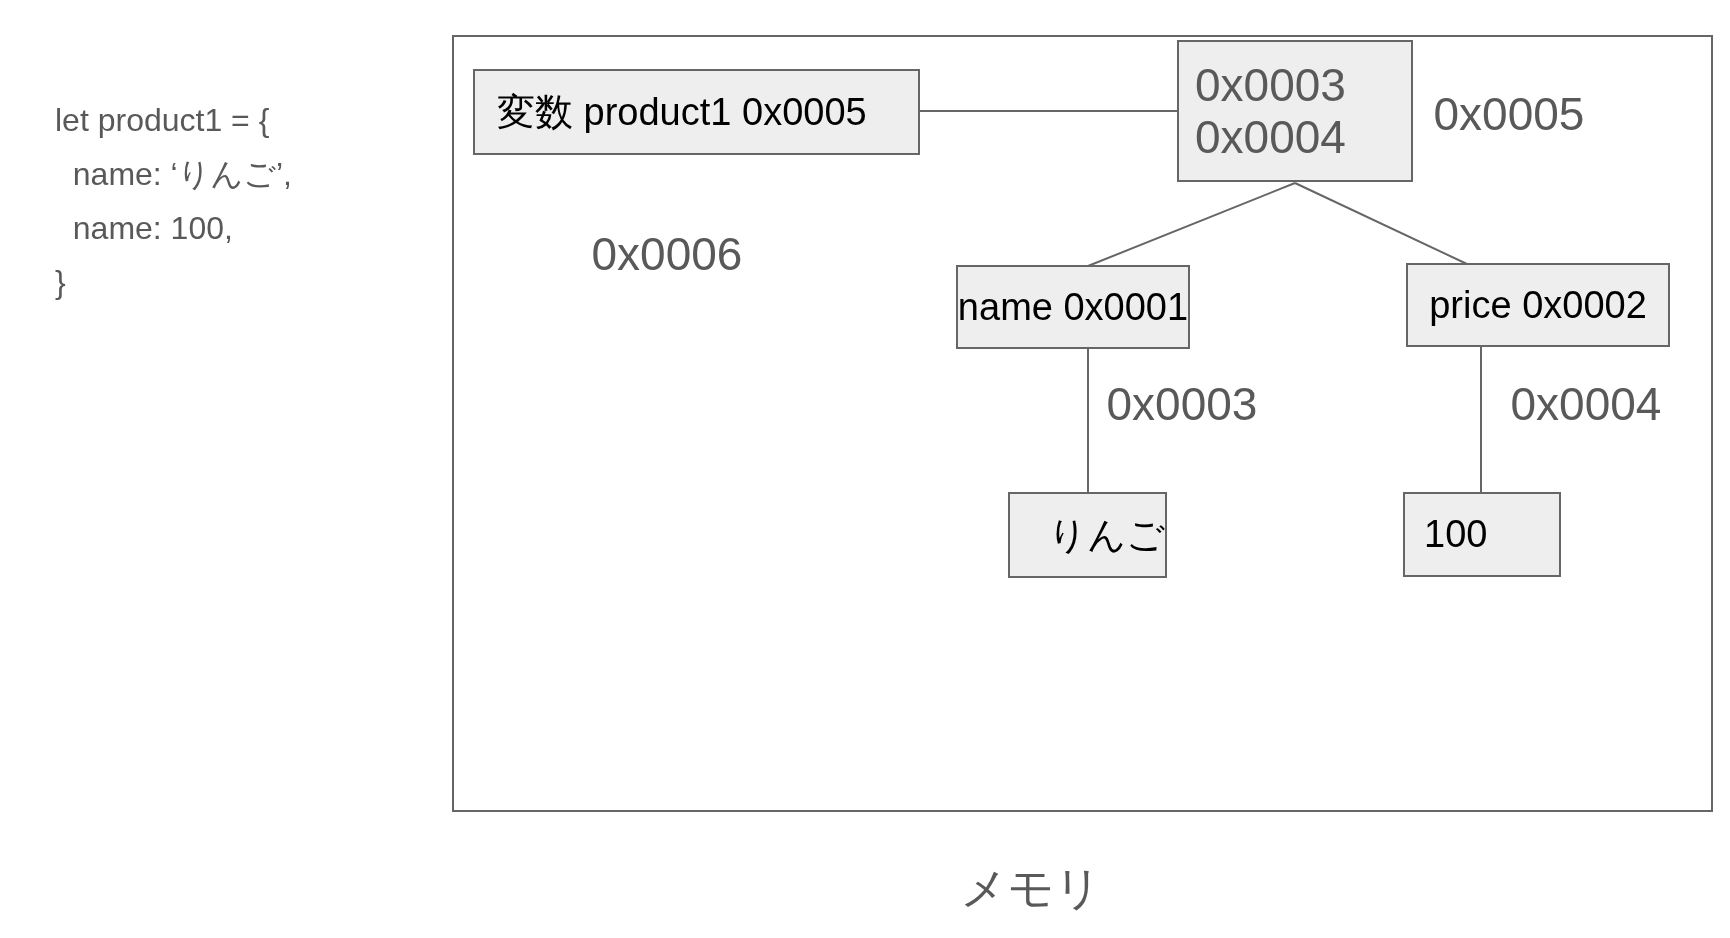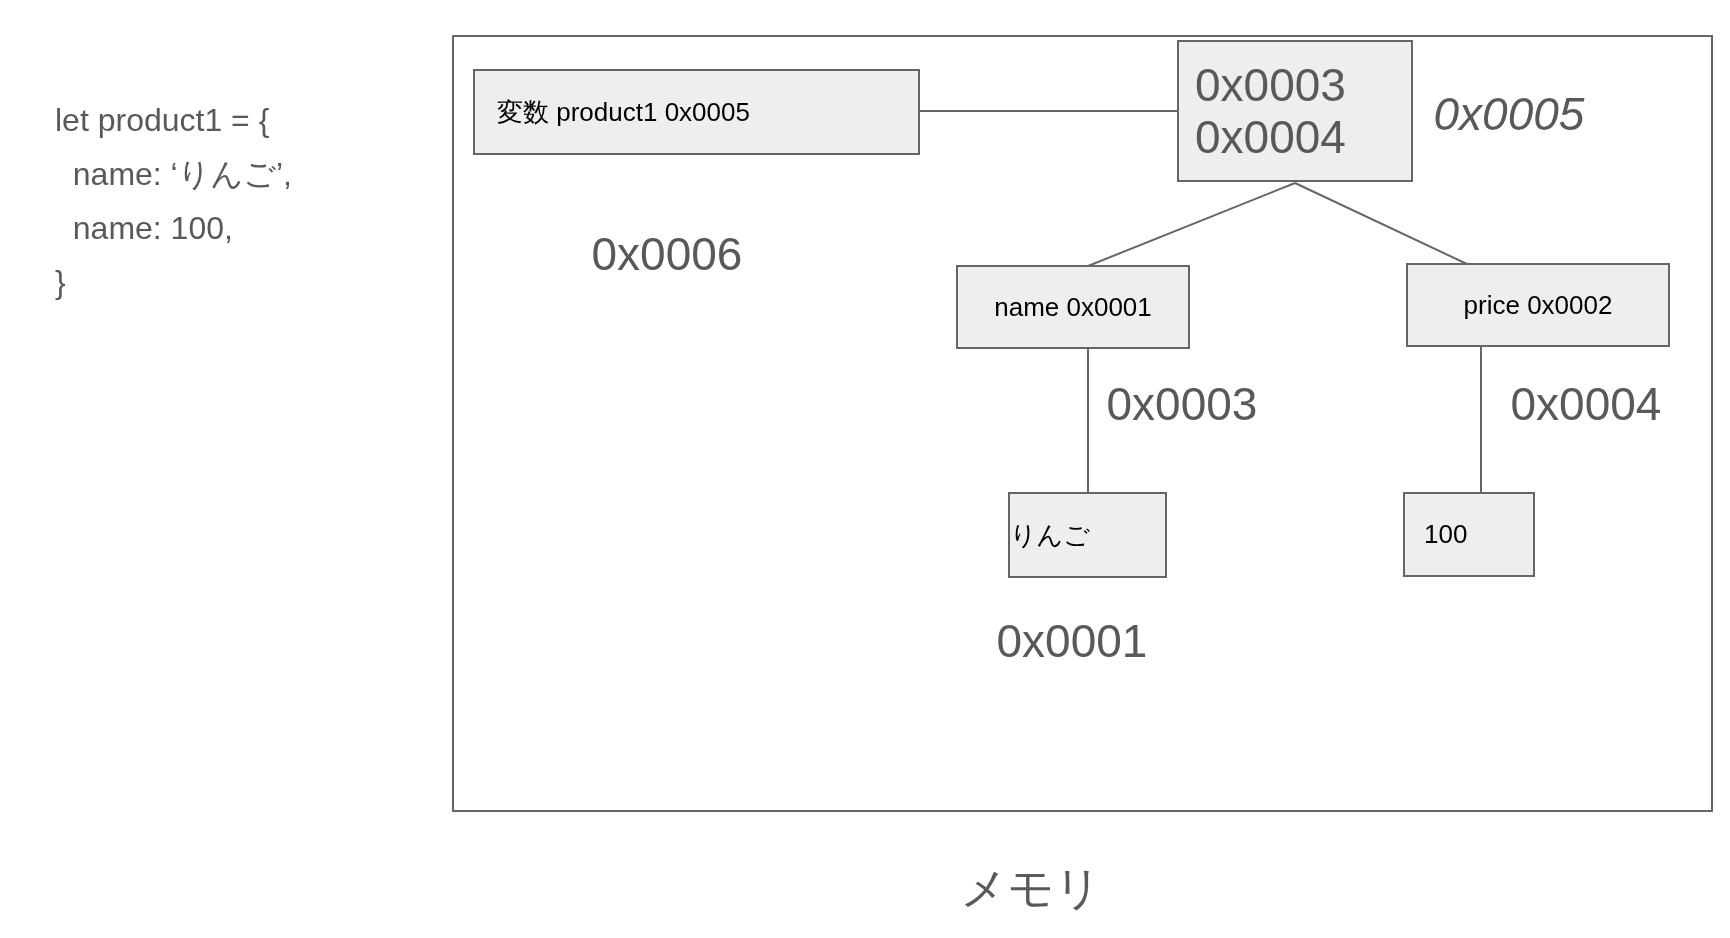--- a/index.html
+++ b/index.html
@@ -21,39 +21,39 @@
   .outer{
     position:absolute;left:452px;top:35px;width:1261px;height:777px;
     border:2px solid var(--box-border,#666666);box-sizing:border-box;background:transparent;
   }
   
   .membox{
     position:absolute;box-sizing:border-box;
     background:var(--box-fill,#eeeeee);
     border:2px solid var(--box-border,#666666);
     display:flex;align-items:center;
-    color:var(--box-text,#000000);font-size:26px;white-space:nowrap;
+    color:var(--box-text,#000000);font-size:38px;white-space:nowrap;
   }
   .variable-box{left:473px;top:69px;width:447px;height:86px;padding-left:22px;}
   .object-box{
     left:1177px;top:40px;width:236px;height:142px;padding-left:16px;
     flex-direction:column;align-items:flex-start;justify-content:center;
     color:var(--gray-text,#595959);font-size:46px;line-height:52px;
   }
   .name-slot-box{left:956px;top:265px;width:234px;height:84px;justify-content:center;}
   .price-slot-box{left:1406px;top:263px;width:264px;height:84px;justify-content:center;}
-  .name-value-box{left:1008px;top:492px;width:159px;height:86px;justify-content:flex-start;}
-  .price-value-box{left:1403px;top:492px;width:132px;height:85px;padding-left:19px;}
+  .name-value-box{left:1008px;top:492px;width:159px;height:86px;justify-content:flex-end;}
+  .price-value-box{left:1403px;top:492px;width:158px;height:85px;padding-left:19px;}
   
   .addr{
     position:absolute;transform:translate(-50%,-50%);
     color:var(--gray-text,#595959);font-size:46px;white-space:nowrap;
   }
   .addr-0006{left:667px;top:206px;margin-top:48px;}
-  .addr-0005{left:1509px;top:114px;font-style:italic;}
+  .addr-0005{left:1509px;top:114px;}
   .addr-0003{left:1182px;top:404px;}
   .addr-0004{left:1586px;top:404px;}
   .addr-0001{left:1072px;top:641px;}
   .addr-0002{left:1490px;top:641px;}
   .caption{left:1031px;top:889px;}
 </style>
 </head>
 <body>
 
 <div class="stage">
@@ -92,17 +92,16 @@
   </div>
 
   <div class="membox price-value-box">
     <span>100</span>
   </div>
 
   <div class="addr addr-0006">0x0006</div>
   <div class="addr addr-0005">0x0005</div>
   <div class="addr addr-0003">0x0003</div>
   <div class="addr addr-0004">0x0004</div>
-  <div class="addr addr-0001">0x0001</div>
 
   <div class="addr caption">メモリ</div>
 
 </div>
 
 </body></html>

